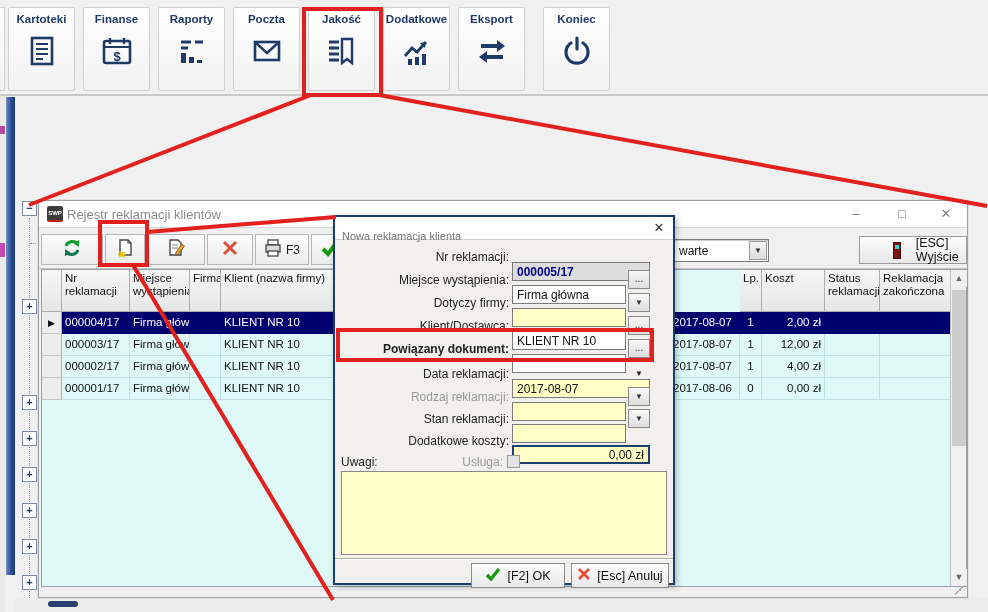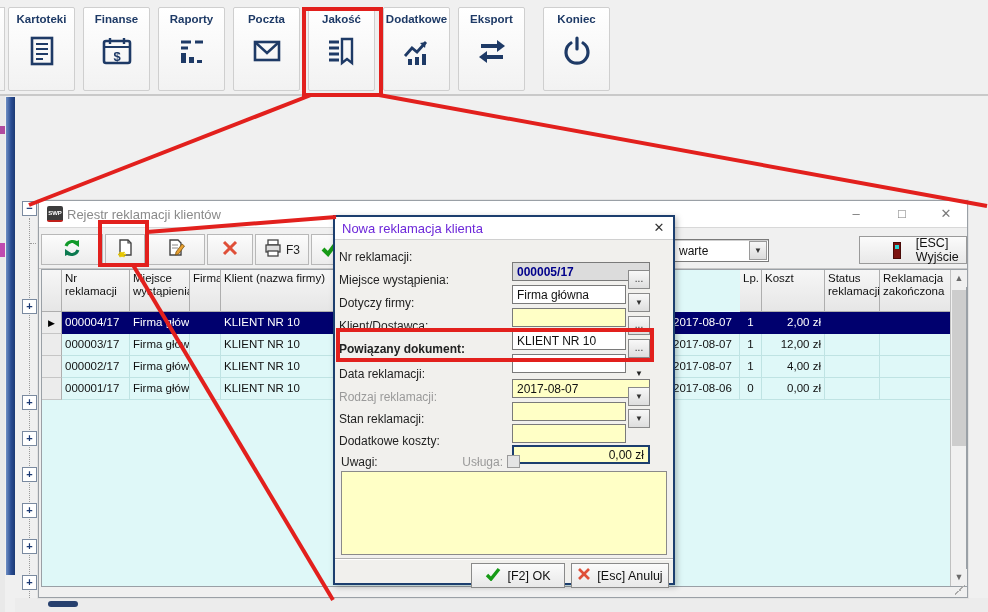--- a/index.html
+++ b/index.html
@@ -79,23 +79,23 @@
   
   .bottom-strip { position:absolute; left:15px; top:598px; width:973px; height:14px; background:#ececec; }
   .hthumb { position:absolute; left:48px; top:601px; width:30px; height:6px; background:#27406e; border-radius:3px; }
   
   .dialog {
     position:absolute; left:333px; top:215px; width:342px; height:370px;
     background:#f1f0ed; border:2px solid #1c3e6e; z-index:20;
     box-shadow:2px 2px 6px rgba(0,0,0,0.25);
   }
   .dlg-titlebar { position:absolute; left:0; top:0; width:100%; height:23px; background:#ffffff; border-bottom:1px solid #d0d0d0; }
-  .dlg-title { position:absolute; left:7px; top:4px; font-size:13px; color:#6d28d9; }
+  .dlg-title { position:absolute; left:7px; top:13px; font-size:11px; color:#737373; }
   .dlg-close { position:absolute; right:4px; top:2px; width:20px; height:18px; text-align:center; font-size:13px; color:#333; line-height:18px; }
-  .frow-label { position:absolute; left:4px; width:170px; text-align:left; font-size:12px; color:#222; padding-top:3px; }
+  .frow-label { position:absolute; left:4px; width:170px; text-align:right; font-size:12px; color:#222; padding-top:3px; }
   .frow-label.dim { color:#9a9a9a; }
   .frow-label.bold { font-weight:bold; }
   .ffield { position:absolute; left:177px; height:19px; font-size:12px; padding:2px 4px 0 4px; border:1px solid #7a7a7a; background:#fff; white-space:nowrap; overflow:hidden;margin-top:15px; }
   .ffield.gray { background:#dcdcdc; color:#00008b; font-weight:bold; }
   .ffield.yellow { background:#ffffc6; }
   .ffield.navy-border { border:2px solid #1c3e6e; text-align:right; padding-top:1px; }
   .fbtn { position:absolute; left:293px; width:22px; height:19px; background:linear-gradient(#f8f8f8,#dedede); border:1px solid #8a8a8a; font-size:10px; text-align:center; line-height:15px; color:#333; }
   .fbtn.arrow { font-size:8px; line-height:18px; }
   .flat-arrow { position:absolute; left:276px; width:14px; height:15px; font-size:8px; color:#222; text-align:center; line-height:15px; }
   .uwagi-label { position:absolute; left:6px; top:238px; font-size:12px; color:#222; }

